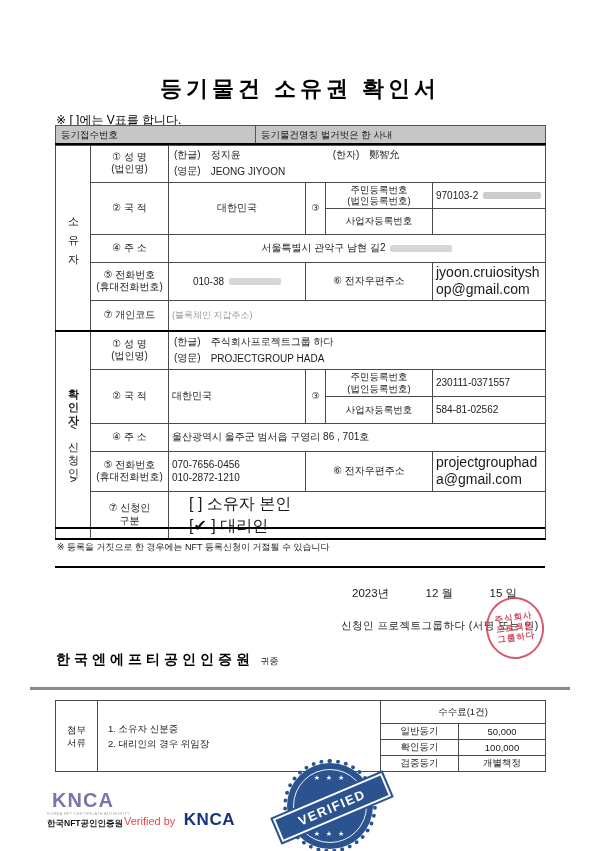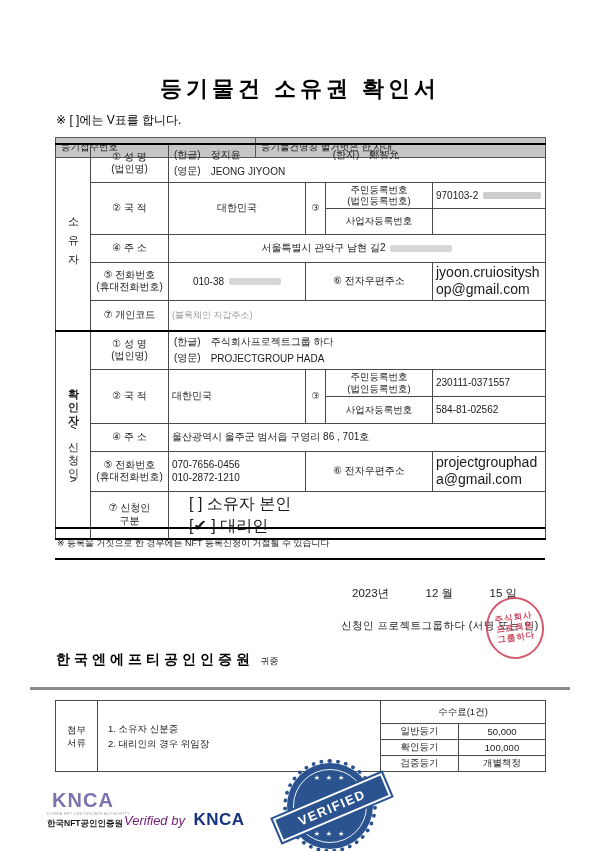--- a/index.html
+++ b/index.html
@@ -10,21 +10,21 @@
   }
   .title{
     position:absolute;top:74px;left:0;width:600px;text-align:center;
     font-size:22px;font-weight:bold;letter-spacing:4px;color:#000;
   }
   .check-note{position:absolute;top:112px;left:56px;font-size:12px;color:#000;}
   table{border-collapse:collapse;table-layout:fixed;}
   td{border:1px solid #4a4a4a;font-size:10px;padding:1px 3px;vertical-align:middle;overflow:hidden;}
   .ctr{text-align:center;}
   
-  .hdr{position:absolute;top:137px;left:55px;width:490px;}
+  .hdr{position:absolute;top:125px;left:55px;width:490px;}
   .hdr td{background:#c6c6c6;height:17px;font-size:9.5px;border:1px solid #555;padding-left:5px;}
   
   .main{position:absolute;top:143px;left:55px;width:490px;
     border-top:2.5px solid #000;border-bottom:2.5px solid #000;}
   .main td.side{border-left:1px solid #4a4a4a;text-align:center;vertical-align:middle;padding:0;}
   .vwrap{writing-mode:vertical-rl;text-orientation:upright;display:inline-block;font-size:11px;line-height:1;}
   .sp6{letter-spacing:7px;}
   .sp2{letter-spacing:2px;}
   .lbl{text-align:center;font-size:10px;line-height:1.25;}
   .sub{font-size:9.5px;line-height:1.2;}
@@ -36,21 +36,21 @@
   .hj{margin-left:92px;}
   .applicant > tr:first-child > td{border-top:2.5px solid #000;}
   .opts{padding-left:20px;line-height:1.4;font-size:16px;}
   .redact{display:inline-block;height:7px;background:#cccccc;border-radius:2px;vertical-align:middle;margin-left:5px;}
   .r1{width:58px;}
   .r2{width:62px;background:#d6d6d6;}
   .r3{width:52px;background:#d6d6d6;}
   .phline{line-height:1.3;font-size:10px;}
   
   .warnbox{
-    position:absolute;top:527px;left:55px;width:490px;height:33px;
+    position:absolute;top:527px;left:55px;width:490px;height:41px;
     border-top:2.5px solid #000;border-bottom:2.5px solid #000;
     display:flex;align-items:center;font-size:9px;padding-left:2px;box-sizing:border-box;
   }
   
   .dateline{position:absolute;top:586px;left:352px;width:165px;display:flex;justify-content:space-between;font-size:11.5px;}
   .signline{position:absolute;top:619px;left:341px;font-size:10.5px;letter-spacing:0.5px;z-index:1;}
   .seal{
     position:absolute;top:597px;left:486px;width:58px;height:62px;z-index:2;
     border:2.5px solid rgba(205,62,86,0.85);border-radius:50%;
     transform:rotate(-8deg);box-sizing:border-box;
@@ -68,21 +68,21 @@
   .attach-lbl{text-align:center;font-size:9.5px;line-height:1.4;}
   .attach-items{font-size:9.5px;line-height:1.6;padding-left:10px;}
   .fee-hdr{font-size:9.5px;}
   .fee-cell{font-size:9.5px;}
   
   .knca-logo{position:absolute;top:790px;left:47px;width:72px;text-align:center;}
   .knca-word{font-size:20px;font-weight:800;letter-spacing:1px;color:#7d74ad;line-height:1;}
   .knca-sub{font-size:4px;color:#a6a6a6;letter-spacing:0.3px;margin-top:1px;white-space:nowrap;}
   .knca-kor{font-size:8.5px;font-weight:bold;color:#161616;margin-top:2px;white-space:nowrap;}
   .verifiedby{position:absolute;top:810px;left:124px;white-space:nowrap;}
-  .vb-text{font-size:13px;color:#701a75;font-style:italic;}
+  .vb-text{font-size:11px;color:#ef4444;}
   .vb-knca{font-size:17px;font-weight:800;color:#16337f;letter-spacing:0.5px;margin-left:4px;}
   .badge{position:absolute;top:763px;left:287px;width:86px;height:86px;border-radius:50%;background:#2a5390;}
   .badge::before{content:"";position:absolute;inset:-4px;border:4px dotted #2a5390;border-radius:50%;}
   .badge-ring{position:absolute;inset:6px;border:1.5px solid rgba(255,255,255,0.92);border-radius:50%;}
   .badge-stars{position:absolute;left:0;width:100%;text-align:center;color:#fff;font-size:7px;letter-spacing:2px;}
   .badge-stars.top{top:11px;}
   .badge-stars.bot{bottom:11px;}
   .badge-ribbon{
     position:absolute;left:-14px;top:32px;width:114px;height:21px;
     background:#2a5390;border:2px solid #ffffff;box-shadow:0 0 0 2px #2a5390;

